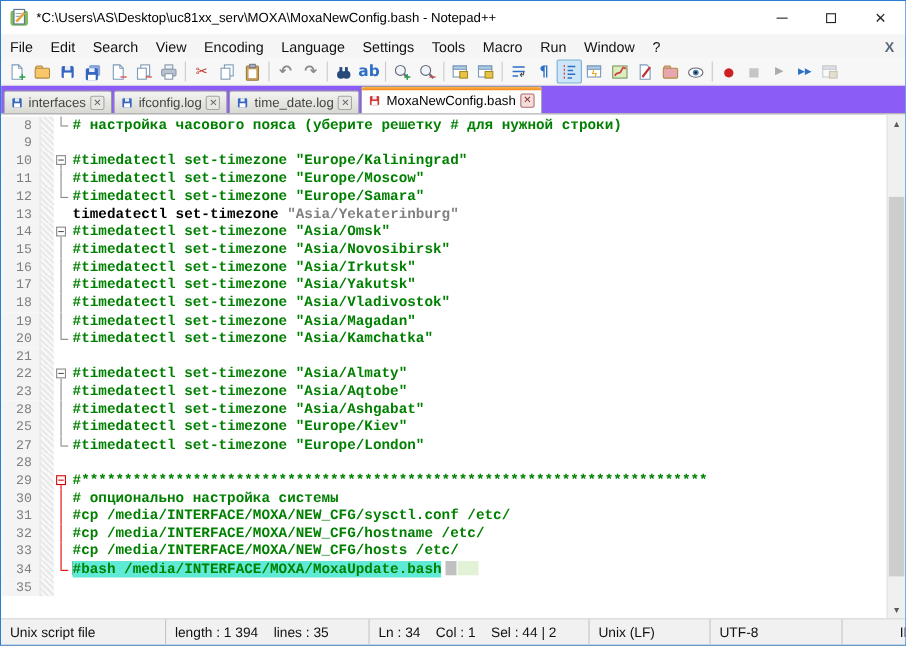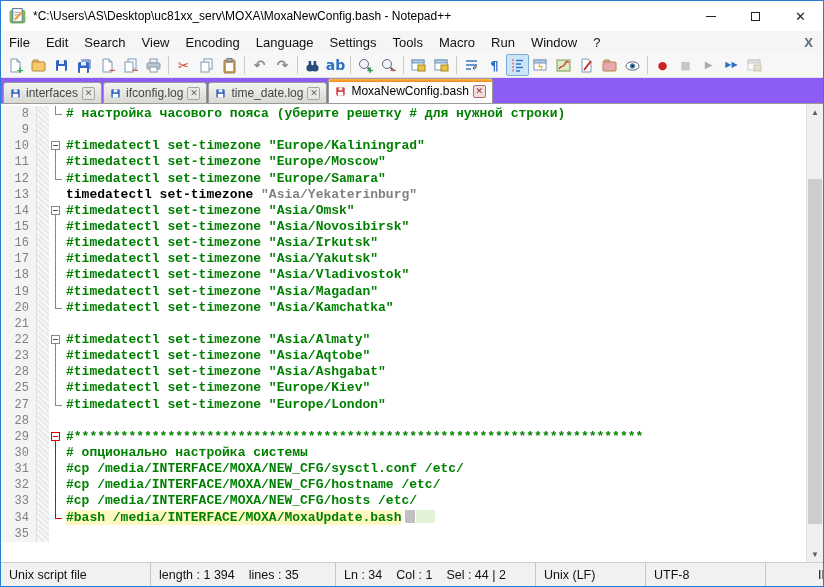--- a/index.html
+++ b/index.html
@@ -56,21 +56,21 @@
   .fold .vtop{top:0;height:8px;}
   .fold .vbot{top:12px;bottom:0;}
   .fold .hline{position:absolute;left:6px;top:8px;width:7px;height:1px;background:#888;}
   .fold.red .fbox{border-color:#e00000;}
   .fold.red .fbox::after{border-color:#e00000;}
   .fold.red .vline,.fold.red .hline{background:#e00000;}
   .code-text{flex:1 1 auto;font:bold 13px/16.15px "Liberation Mono",monospace;white-space:pre;padding-left:4px;position:relative;}
   .seg-c{color:#008000;}
   .seg-p{color:#000;}
   .seg-s{color:#808080;font-weight:bold;}
-  .code-row.selrow .seg-c,.code-row.selrow .seg-p{background:#fef9c3;text-align:center;}
+  .code-row.selrow .seg-c,.code-row.selrow .seg-p{background:#5eead4;text-align:center;}
   .caret{display:inline-block;width:2px;height:13px;background:#000;vertical-align:-2px;margin-right:-2px;}
   .eol-gap{display:inline-block;width:4px;}
   .eol-block{display:inline-block;width:10px;height:13px;background:#c0c0c0;vertical-align:-2px;}
   .eol-green{display:inline-block;width:19px;height:13px;background:#e2f2d6;vertical-align:-2px;margin-left:1px;}
   
   .vscroll{flex:0 0 17px;background:#f0f0f0;border-left:1px solid #e2e2e2;display:flex;flex-direction:column;}
   .sb-arrow{height:16px;display:flex;align-items:center;justify-content:center;color:#5a5a5a;font-size:8px;flex:0 0 auto;}
   .sb-track{flex:1 1 auto;position:relative;}
   .sb-thumb{position:absolute;left:1px;right:1px;top:59px;height:345px;background:#cdcdcd;}
   

